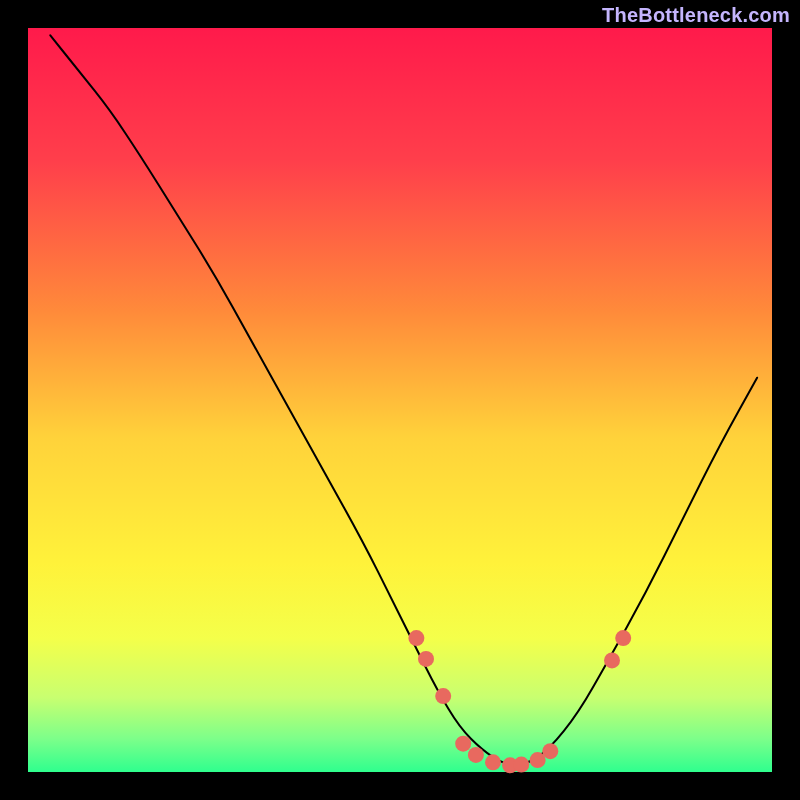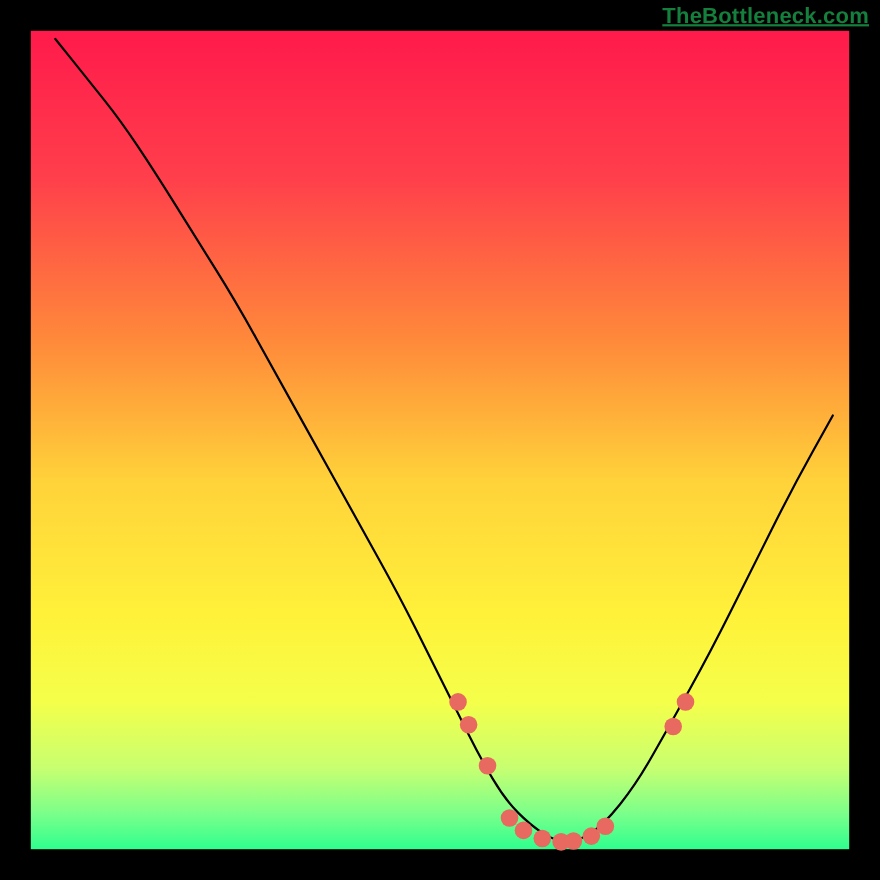--- a/index.html
+++ b/index.html
@@ -14,26 +14,25 @@
   .stage {
     position: relative;
     width: 800px;
     height: 800px;
     background: #000;
   }
   .watermark {
     position: absolute;
     top: 4px;
     right: 10px;
-    color: #15803d;
+    color: #c4b5fd;
     font-size: 20px;
     font-weight: 600;
     letter-spacing: 0.2px;
     user-select: none;
-    text-decoration: underline;
   }
   svg {
     position: absolute;
     left: 0;
     top: 0;
   }
 </style>
 </head>
 <body>
 

